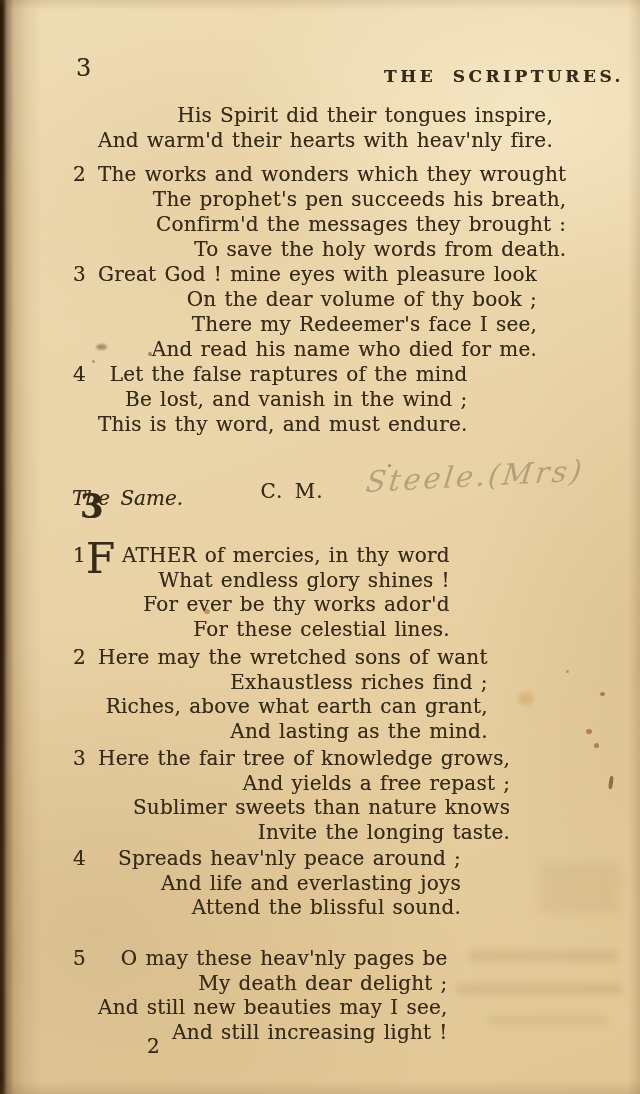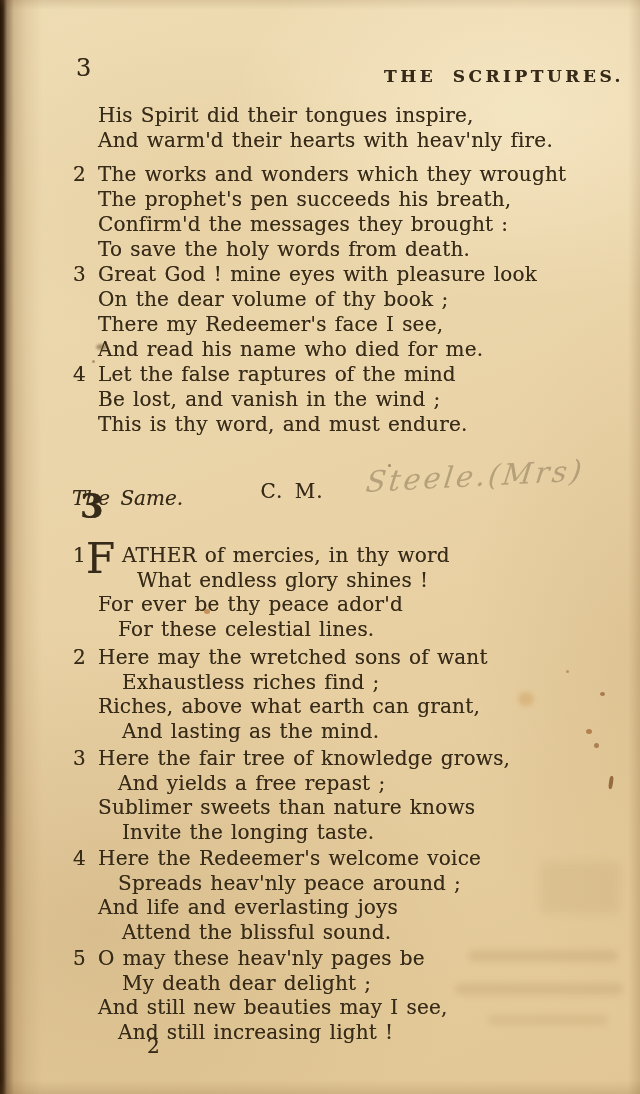--- a/index.html
+++ b/index.html
@@ -20,21 +20,21 @@
       linear-gradient(270deg, rgba(120,85,45,0.22) 0px, rgba(120,85,45,0.0) 12px),
       linear-gradient(90deg, #241507 0px, #3a2412 3px, rgba(82,52,26,0.55) 7px, rgba(140,100,55,0.30) 14px, rgba(160,120,70,0.14) 26px, rgba(160,120,70,0.0) 42px),
       linear-gradient(160deg, #eedcb4 0%, #e9d2a6 48%, #e2c795 100%);
   }
   .spine-shadow{position:absolute;left:0;top:0;width:10px;height:1094px;}
   .folio{position:absolute;left:76px;top:54px;font-size:24px;letter-spacing:1px;}
   .running-head{
     position:absolute;left:0;top:66px;width:624px;text-align:right;
     font-size:17px;font-weight:bold;letter-spacing:3.5px;word-spacing:7px;
   }
-  .stanza{position:absolute;left:98px;white-space:nowrap;font-size:20px;letter-spacing:0.2px;word-spacing:1.5px;}
+  .stanza{position:absolute;left:98px;white-space:nowrap;font-size:20px;letter-spacing:0.2px;word-spacing:1.5px;text-align:right;}
   .stanza .line{position:relative;height:25px;line-height:25px;}
   .stanza.cm .line{height:24.5px;line-height:24.5px;}
   .vnum{position:absolute;left:-25px;top:0;}
   .cm .line.ind{padding-left:24px;}
   .cm .line.ind2{padding-left:39px;}
   .cm .line.ind3{padding-left:20px;}
   .dropcap{position:absolute;left:-12px;top:-5px;font-size:42px;line-height:42px;}
   .after-drop{margin-left:24px;}
   .hymn-number{position:absolute;left:80px;top:486px;font-size:34px;font-weight:bold;}
   .meter{position:absolute;left:72px;top:479px;width:440px;text-align:center;font-size:20px;letter-spacing:1px;word-spacing:4px;}
@@ -90,21 +90,21 @@
 
   <div class="hymn-number txt">3</div>
   <div class="meter txt">C. M.</div>
   <div class="hymn-title txt">The Same.</div>
   <div class="handwriting">Steele.(Mrs)</div>
 
   <div class="stanza cm txt" style="top:543px">
     <span class="vnum">1</span>
     <div class="line"><span class="dropcap">F</span><span class="after-drop">ATHER of mercies, in thy word</span></div>
     <div class="line ind2">What endless glory shines !</div>
-    <div class="line">For ever be thy peace ador'd</div>
+    <div class="line">For ever be thy works ador'd</div>
     <div class="line ind3">For these celestial lines.</div>
   </div>
 
   <div class="stanza cm txt" style="top:645px">
     <span class="vnum">2</span>
     <div class="line">Here may the wretched sons of want</div>
     <div class="line ind">Exhaustless riches find ;</div>
     <div class="line">Riches, above what earth can grant,</div>
     <div class="line ind">And lasting as the mind.</div>
   </div>
@@ -112,21 +112,20 @@
   <div class="stanza cm txt" style="top:746px">
     <span class="vnum">3</span>
     <div class="line">Here the fair tree of knowledge grows,</div>
     <div class="line ind3">And yields a free repast ;</div>
     <div class="line">Sublimer sweets than nature knows</div>
     <div class="line ind">Invite the longing taste.</div>
   </div>
 
   <div class="stanza cm txt" style="top:846px">
     <span class="vnum">4</span>
-    <div class="line">Here the Redeemer's welcome voice</div>
     <div class="line ind3">Spreads heav'nly peace around ;</div>
     <div class="line">And life and everlasting joys</div>
     <div class="line ind">Attend the blissful sound.</div>
   </div>
 
   <div class="stanza cm txt" style="top:946px">
     <span class="vnum">5</span>
     <div class="line">O may these heav'nly pages be</div>
     <div class="line ind">My death dear delight ;</div>
     <div class="line">And still new beauties may I see,</div>

